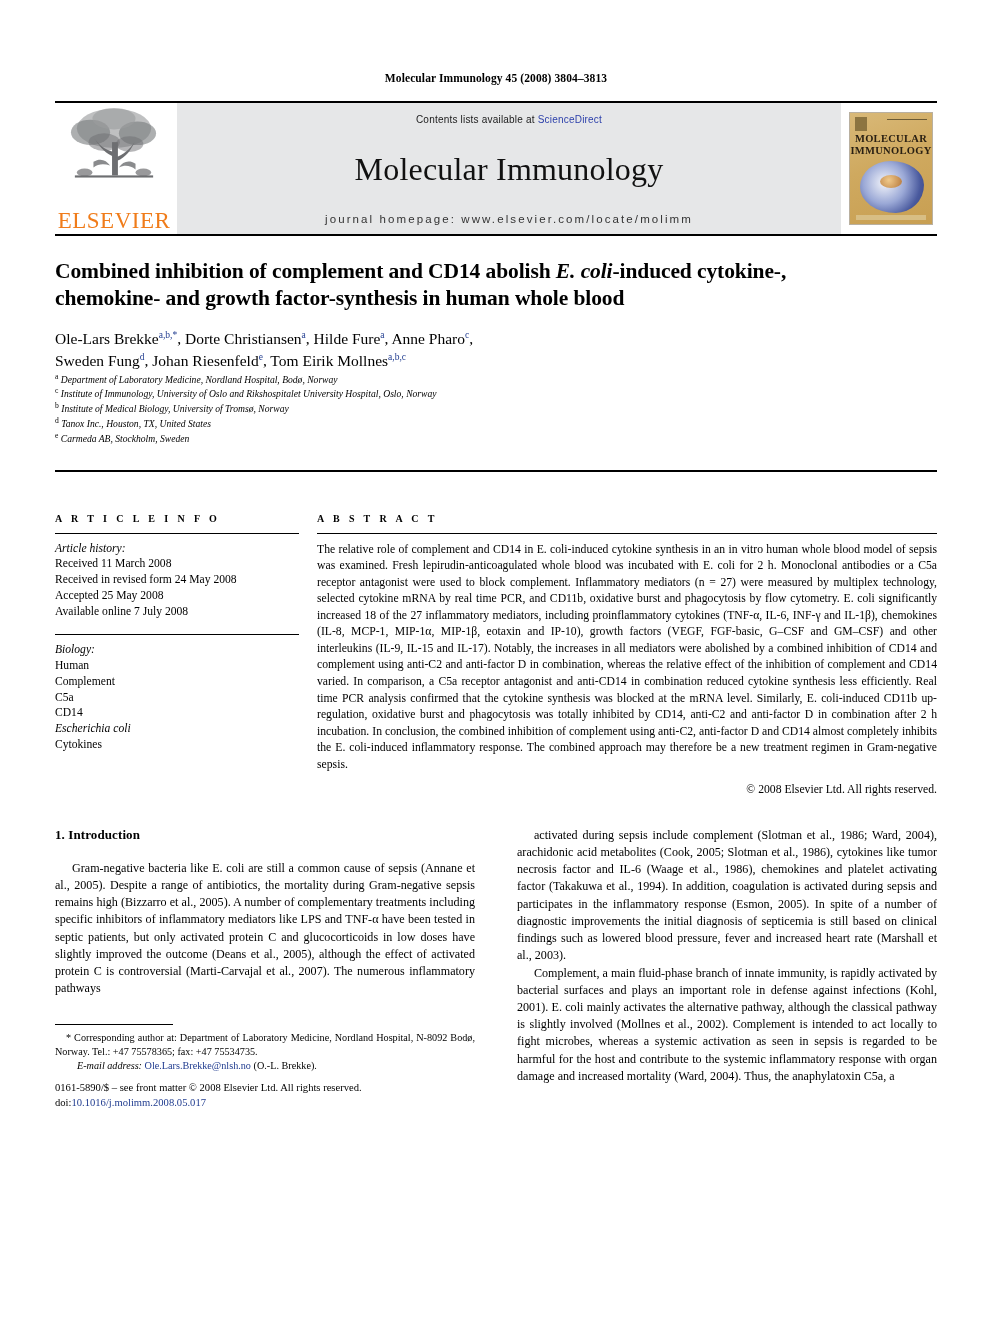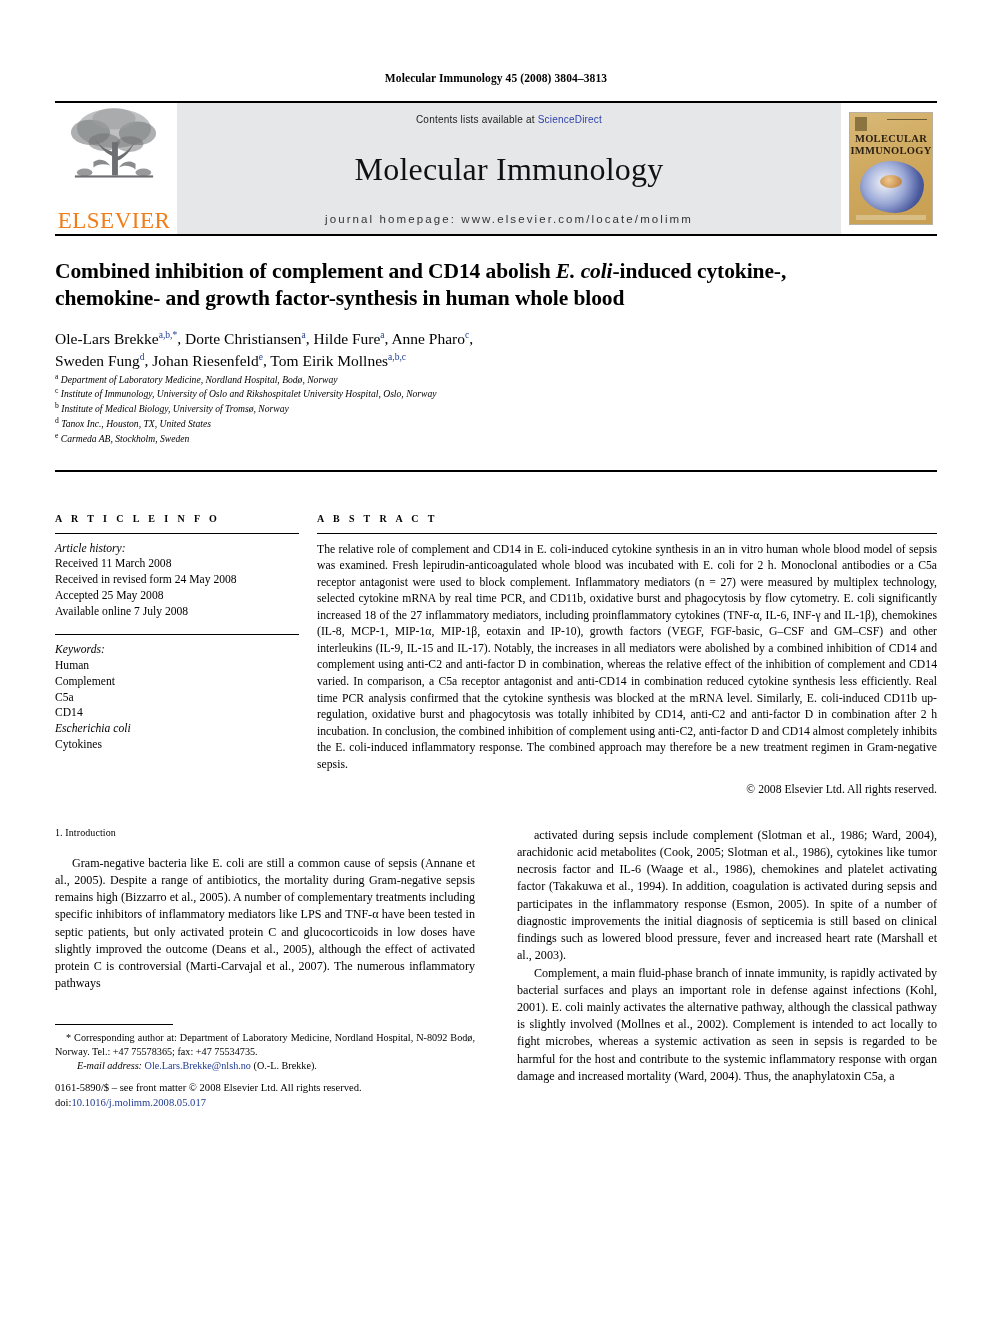--- a/index.html
+++ b/index.html
@@ -171,22 +171,22 @@
   .copyright { text-align: right; margin-top: 1px; }
 
   
   .body-cols {
     display: flex;
     margin-top: 28px;
     gap: 42px;
   }
   .bcol { width: 420px; flex: 0 0 420px; }
   .h2 {
-    font-size: 10px;
-    font-weight: normal;
+    font-size: 13px;
+    font-weight: bold;
     margin-bottom: 17px;
     letter-spacing: 0.1px;
   }
   .para {
     font-size: 12.1px;
     line-height: 1.425;
     text-align: justify;
     text-indent: 17px;
     margin: 0;
   }
@@ -283,21 +283,21 @@
       <div class="info-block">
         <div class="it">Article history:</div>
         <div>Received 11 March 2008</div>
         <div>Received in revised form 24 May 2008</div>
         <div>Accepted 25 May 2008</div>
         <div>Available online 7 July 2008</div>
       </div>
       <div class="info-gap"></div>
       <div class="thin-rule"></div>
       <div class="info-block">
-        <div class="it">Keywords:</div>
+        <div class="it">Biology:</div>
         <div>Human</div>
         <div>Complement</div>
         <div>C5a</div>
         <div>CD14</div>
         <div class="it">Escherichia coli</div>
         <div>Cytokines</div>
       </div>
     </div>
 
     <div class="col-abstract">

